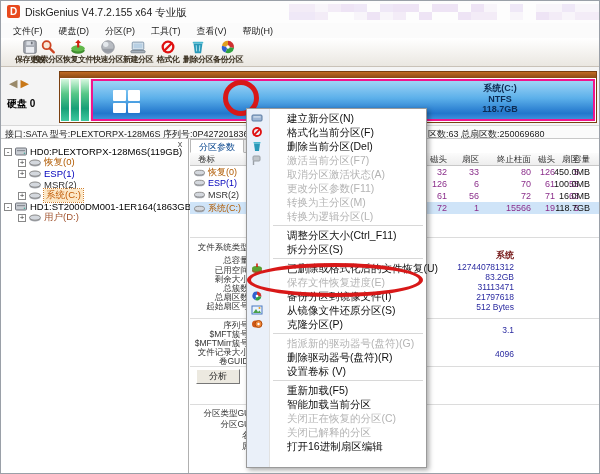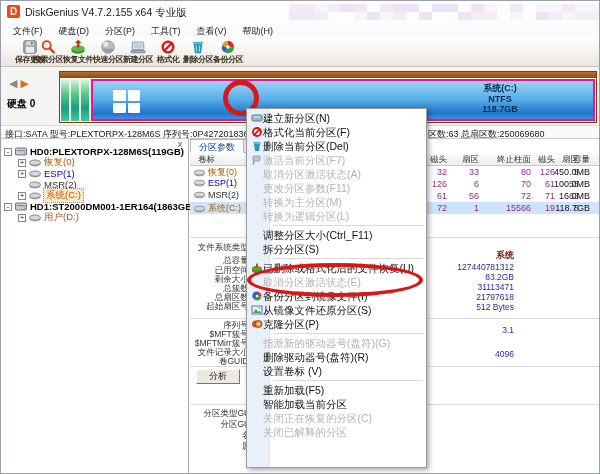--- a/index.html
+++ b/index.html
@@ -54,21 +54,21 @@
   .treepanel { position:absolute; left:0; top:138px; width:188px; bottom:0; background:#fff;
     border-right:1px solid #b0b0b0; }
   .tree-close { position:absolute; right:3px; top:0; font-size:9px; color:#555; width:10px; text-align:center; cursor:default; }
   .tree { position:absolute; left:3px; top:7px; right:2px; }
   .tnode { height:11px; display:flex; align-items:center; font-size:9.5px; white-space:nowrap; }
   .tnode.lvl1 { padding-left:14px; }
   .expander { width:8px; height:8px; border:1px solid #888; background:#fff; font-size:8px;
     line-height:6px; text-align:center; color:#333; margin-right:3px; flex:none; }
   .expander.none { border:none; background:none; }
   .tnode svg { margin-right:3px; flex:none; }
-  .t-bold { font-weight:bold; color:#000; }
+  .t-bold { font-weight:normal; color:#000; }
   .t-recovery { color:#b05a00; } .t-esp { color:#0000bb; } .t-msr { color:#333;text-align:center; }
   .t-sys { color:#c05800; background:#fce8c8; outline:1px dotted #d08030; padding:0 2px; }
   .t-user { color:#a0522d; }
   
   .mainpanel { position:absolute; left:189px; top:138px; right:0; bottom:0; background:#fff; overflow:hidden; }
   .tabs { position:absolute; left:0; top:0; height:14px; display:flex; }
   .tab { font-size:9px; padding:1px 8px 0 8px; background:#e9e9e9; border:1px solid #b8b8b8; border-left:none; color:#444; }
   .tab.active { background:#fff; border-bottom-color:#fff; color:#00408a; border-left:1px solid #b8b8b8; }
   .thead { position:absolute; left:0; top:14px; right:0; height:13px;
     background:linear-gradient(#fcfcfc,#ededed); border-bottom:1px solid #c8c8c8; font-size:8.5px; color:#333; }
@@ -86,21 +86,21 @@
   .detail-value { position:absolute; right:85px; font-size:8.5px; color:#2a2aa0; white-space:nowrap; }
   .detail-value.vol { font-weight:bold; color:#7a2020; font-size:9px; }
   .analyze-btn { position:absolute; left:6px; top:230px; width:44px; height:15px; font-size:9px;
     background:#ece9e0; border:1px solid; border-color:#fff #777 #777 #fff; text-align:center; line-height:13px; }
   .analyze-text { position:absolute; left:58px; top:232px; font-size:9px; color:#8b2020; white-space:nowrap; }
   
   .ctxmenu { position:absolute; left:245px; top:107px; width:181px; height:360px; z-index:20;
     background:#fff; border:1px solid #9a9a9a; box-shadow:2px 2px 5px rgba(0,0,0,.35); padding-top:2px; }
   .ctxmenu::before { content:''; position:absolute; left:0; top:0; bottom:0; width:22px;
     background:#eaf0f9; border-right:1px solid #e2e2e2; }
-  .mi { position:relative; height:14px; line-height:14px; font-size:10.5px; padding-left:16px; white-space:nowrap; color:#111; }
+  .mi { position:relative; height:14px; line-height:14px; font-size:10.5px; padding-left:40px; white-space:nowrap; color:#111; }
   .mi.disabled { color:#b4b4b4; }
   .mi .mic { position:absolute; left:4px; top:1px; }
   .msep { position:relative; height:5px; }
   .msep::after { content:''; position:absolute; left:26px; right:3px; top:2px; border-top:1px solid #d8d8d8; }
   
   .ann-circle { position:absolute; left:222px; top:79px; width:36px; height:36px;
     border:5px solid #d81818; border-radius:50%; z-index:5; }
   .ann-oval { position:absolute; left:246px; top:262px; width:176px; height:34px;
     border:4px solid #d81818; border-radius:50%; z-index:30; }
 </style>
@@ -441,21 +441,21 @@
   <div class="mi"><span>拆分分区(S)</span></div>
   <div class="msep"></div>
   <div class="mi">
     <span class="mic"><svg width="12" height="12" viewBox="0 0 12 12">
           <ellipse cx="6" cy="8.5" rx="5" ry="2.5" fill="#8a6a2a"></ellipse>
           <ellipse cx="6" cy="6.5" rx="5" ry="2.5" fill="#5aa030"></ellipse>
           <rect x="5.2" y="1.5" width="1.6" height="3.5" fill="#d02010"></rect>
         </svg></span>
     <span>已删除或格式化后的文件恢复(U)</span>
   </div>
-  <div class="mi disabled"><span>取消分区激活状态(E)</span></div>
+  <div class="mi disabled"><span>保存文件恢复进度(E)</span></div>
   <div class="mi">
     <span class="mic"><svg width="12" height="12" viewBox="0 0 12 12">
           <path d="M6 6 L6 1.5 A4.5 4.5 0 0 1 10.3 6.8 Z" fill="#d03030"></path>
           <path d="M6 6 L10.3 6.8 A4.5 4.5 0 0 1 4 10.1 Z" fill="#30a040"></path>
           <path d="M6 6 L4 10.1 A4.5 4.5 0 0 1 6 1.5 Z" fill="#3060d0"></path>
           <circle cx="6" cy="6" r="1.3" fill="#fff"></circle>
         </svg></span>
     <span>备份分区到镜像文件(I)</span>
   </div>
   <div class="mi">
@@ -476,16 +476,17 @@
   </div>
   <div class="msep"></div>
   <div class="mi disabled"><span>指派新的驱动器号(盘符)(G)</span></div>
   <div class="mi"><span>删除驱动器号(盘符)(R)</span></div>
   <div class="mi"><span>设置卷标 (V)</span></div>
   <div class="msep"></div>
   <div class="mi"><span>重新加载(F5)</span></div>
   <div class="mi"><span>智能加载当前分区</span></div>
   <div class="mi disabled"><span>关闭正在恢复的分区(C)</span></div>
   <div class="mi disabled"><span>关闭已解释的分区</span></div>
+  <div class="mi"><span>打开16进制扇区编辑</span></div>
 </div>
 
 <div class="ann-circle"></div>
 <div class="ann-oval"></div>
 
 </body></html>

